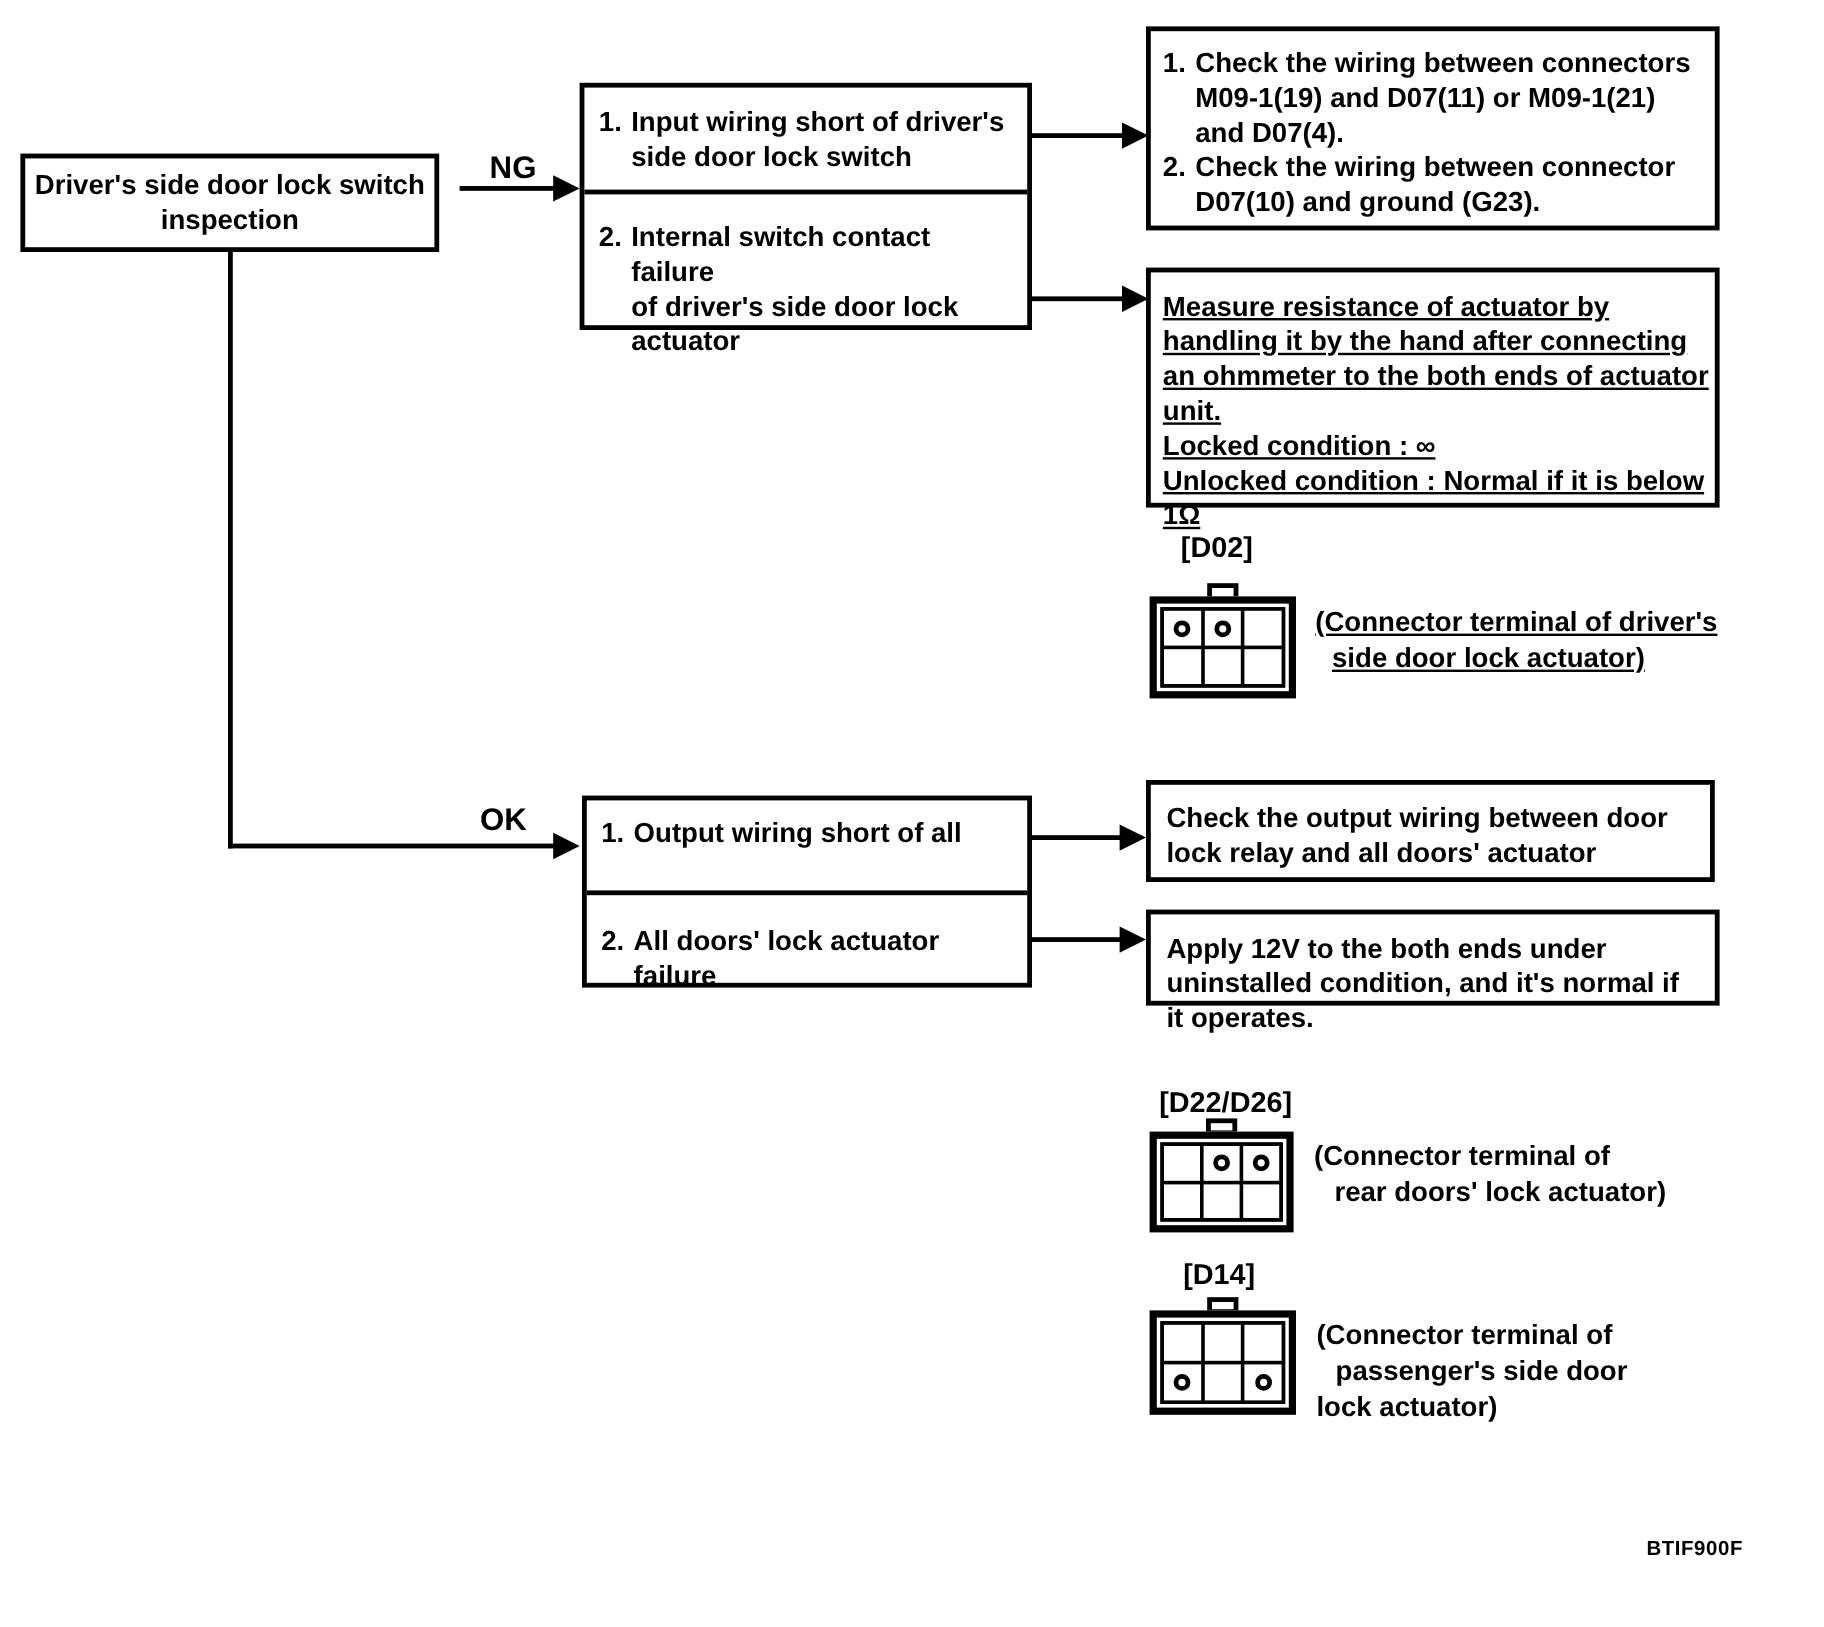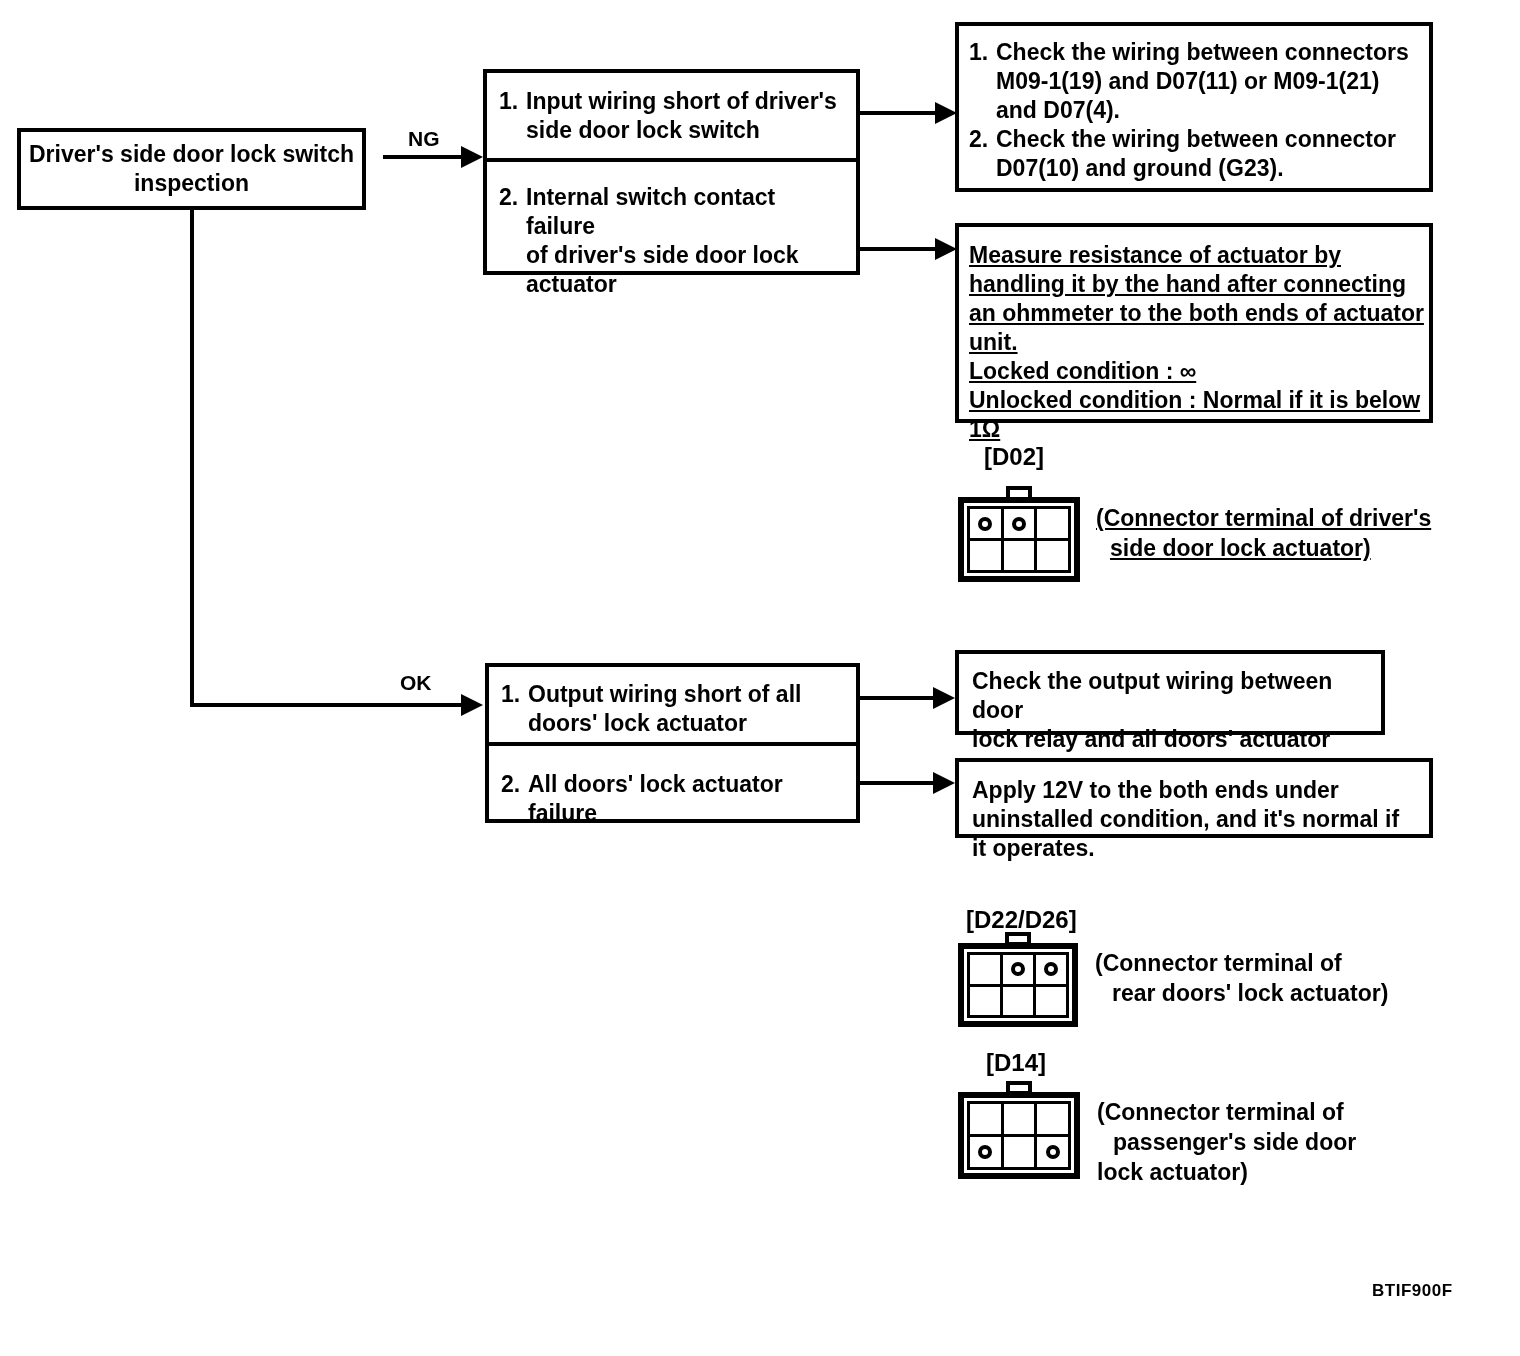--- a/index.html
+++ b/index.html
@@ -5,21 +5,21 @@
   html,body { margin:0; padding:0; background:#fff; }
   .page {
     position:relative; width:1520px; height:1356px; background:#ffffff;
     font-family:"Liberation Sans", sans-serif; font-weight:700; color:#000;
     font-size:23px; line-height:29px; overflow:hidden;
   }
   .box { position:absolute; box-sizing:border-box; border:4px solid #000; background:#fff; }
   .line { position:absolute; background:#000; }
   .ahead { position:absolute; width:0; height:0;
     border-top:11px solid transparent; border-bottom:11px solid transparent; border-left:22px solid #000; }
-  .blabel { position:absolute; font-size:21px; line-height:26px; }
+  .blabel { position:absolute; font-size:26px; line-height:26px; }
   .title-box { display:flex; align-items:center; justify-content:center; text-align:center; }
   .cell { box-sizing:border-box; }
   .hdiv { height:4px; background:#000; }
   .li { display:flex; }
   .li .num { flex:0 0 27px; }
   .causes .li .num { flex:0 0 27px; }
   
   .tab { position:absolute; box-sizing:border-box; border:4px solid #000; background:#fff; }
   .connector { position:absolute; box-sizing:border-box; border:6px solid #000; background:#fff; }
   .cgrid { position:absolute; left:3px; right:3px; top:3px; bottom:3px;
@@ -138,40 +138,36 @@
   <div class="line" style="left:190px; top:703px; width:273px; height:4px;"></div>
   <div class="ahead" style="left:461px; top:694px;"></div>
   <div class="blabel" style="left:400px; top:670px;">OK</div>
 
   <div class="box causes" style="left:485px; top:663px; width:375px; height:160px;">
     <div class="cell" style="height:75px; padding:13px 6px 0 12px;">
       <div class="li">
         <span class="num">1.</span>
         <span class="txt">Output wiring short of all</span>
       </div>
-      <div class="li">
-        <span class="num"></span>
-        <span class="txt">doors' lock actuator</span>
-      </div>
     </div>
     <div class="hdiv"></div>
     <div class="cell" style="padding:24px 6px 0 12px;">
       <div class="li">
         <span class="num">2.</span>
         <span class="txt">All doors' lock actuator failure</span>
       </div>
     </div>
   </div>
 
   <div class="line" style="left:858px; top:696px; width:77px; height:4px;"></div>
   <div class="ahead" style="left:933px; top:687px;"></div>
   <div class="line" style="left:858px; top:781px; width:77px; height:4px;"></div>
   <div class="ahead" style="left:933px; top:772px;"></div>
 
-  <div class="box" style="left:955px; top:650px; width:430px; height:85px; padding:13px 4px 0 13px;">
+  <div class="box" style="left:955px; top:650px; width:474px; height:85px; padding:13px 4px 0 13px;">
     <div>Check the output wiring between door</div>
     <div>lock relay and all doors' actuator</div>
   </div>
 
   <div class="box" style="left:955px; top:758px; width:478px; height:80px; padding:14px 4px 0 13px;">
     <div>Apply 12V to the both ends under</div>
     <div>uninstalled condition, and it's normal if</div>
     <div>it operates.</div>
   </div>
 

